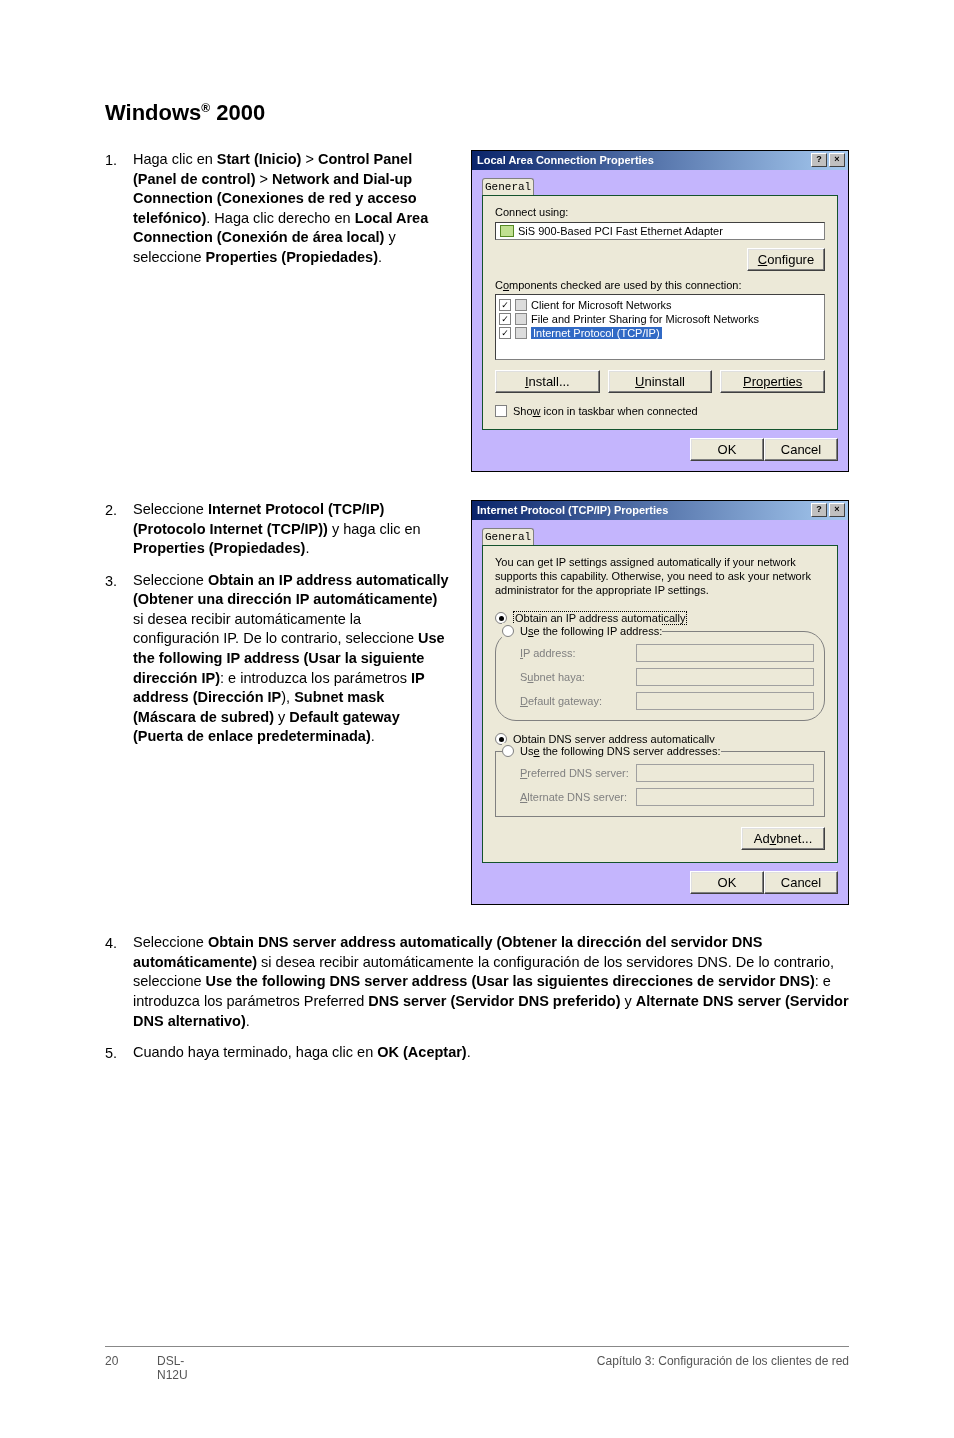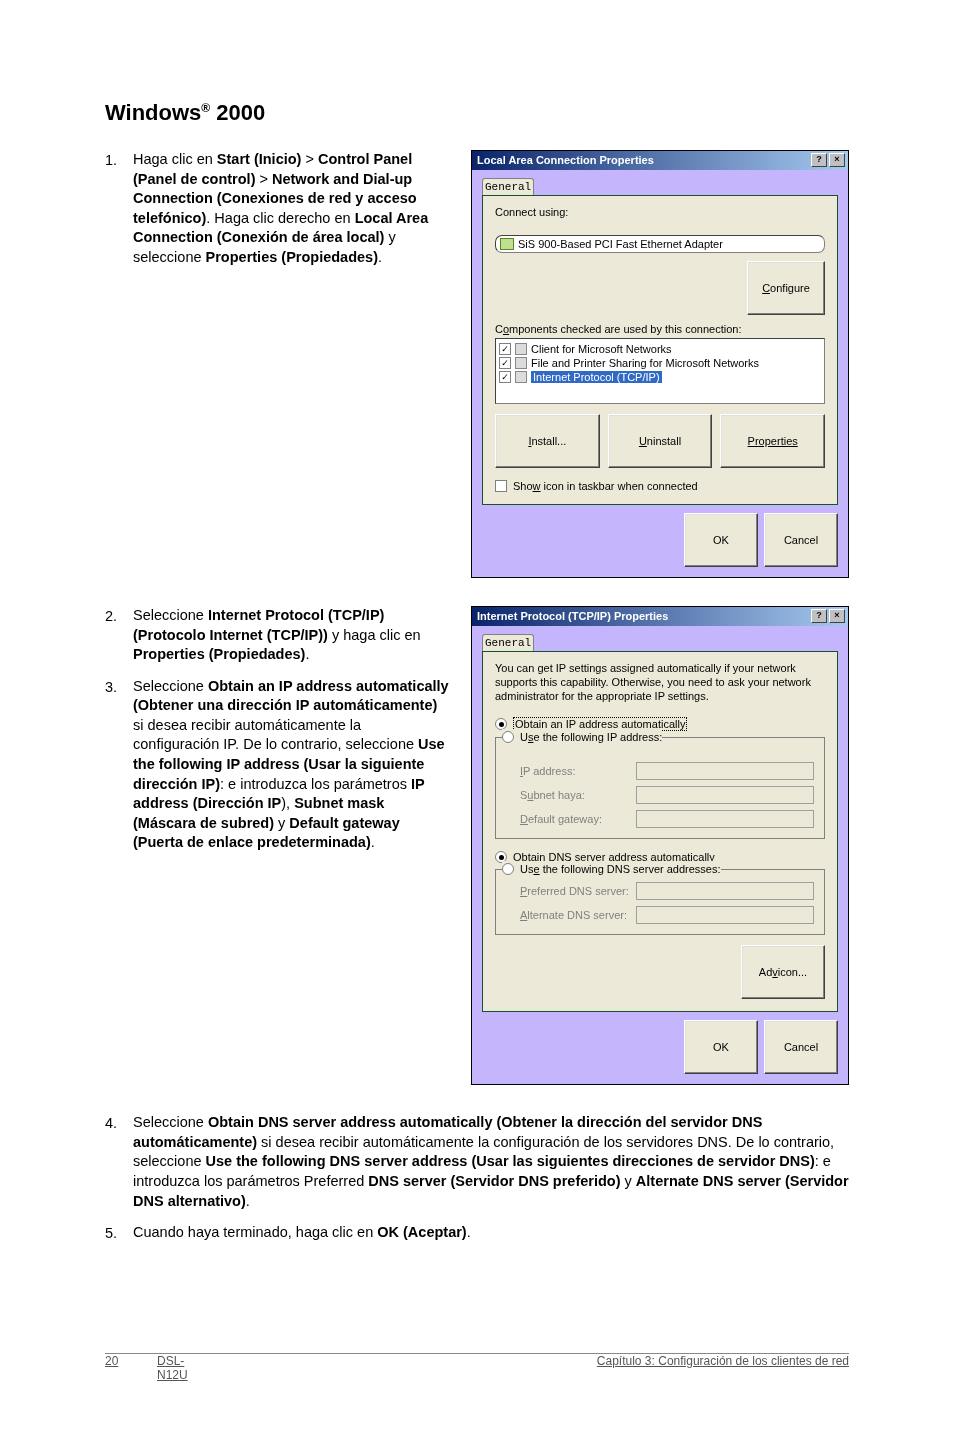--- a/index.html
+++ b/index.html
@@ -16,37 +16,37 @@
   .col-dlg { width: 378px; flex-shrink: 0; }
   .dialog { border: 1px solid #000; background: #c4b5fd; font-family: Tahoma, Arial, sans-serif; font-size: 11px; }
   .titlebar { background: linear-gradient(to right, #0a246a, #a6caf0); color: #fff; padding: 2px 3px 3px 5px; font-weight: bold; display: flex; align-items: center; font-size: 11px; }
   .titlebar .spacer { flex: 1; }
   .titlebar .tbtn { width: 16px; height: 14px; background: #c0c0c0; border: 1px solid #fff; border-right-color: #404040; border-bottom-color: #404040; color: #000; font-size: 9px; text-align: center; line-height: 11px; margin-left: 2px; font-weight: bold; }
   .dlg-body { padding: 8px 10px 10px 10px; }
   .tab { display: inline-block; background: #ece9d8; border: 1px solid #808080; border-bottom: none; border-top-left-radius: 3px; border-top-right-radius: 3px; padding: 2px 2px; font-size: 11px; position: relative; top: 0; font-family: Liberation Mono, monospace; }
   .tab-panel { border: 1px solid #14532d; background: #ece9d8; padding: 10px 12px 12px 12px; }
   .fieldset { border: 1px solid #808080; padding: 10px; margin-top: 10px; position: relative; }
   .fieldset .legend { position: absolute; top: -8px; left: 8px; background: #ece9d8; font-size: 11px; padding: 0 3px; }
-  .winbtn { display: inline-block; background: #ece9d8; border: 1px solid #000; border-top-color: #fff; border-left-color: #fff; border-right-color: #404040; border-bottom-color: #404040; box-shadow: inset -1px -1px 0 #808080, inset 1px 1px 0 #dfdfdf; padding: 20px 0; font-size: 11px; text-align: center; font-family: Tahoma, Arial, sans-serif; }
+  .winbtn { display: inline-block; background: #ece9d8; border: 1px solid #000; border-top-color: #fff; border-left-color: #fff; border-right-color: #404040; border-bottom-color: #404040; box-shadow: inset -1px -1px 0 #808080, inset 1px 1px 0 #dfdfdf; padding: 3px 0; font-size: 13px; text-align: center; font-family: Tahoma, Arial, sans-serif; }
   .listbox { background: #fff; border: 1px solid #808080; border-top-color: #404040; border-left-color: #404040; padding: 3px; height: 66px; }
   .listitem { display: flex; align-items: center; gap: 4px; font-size: 11px; padding: 1px 0; }
   .chk { width: 12px; height: 12px; border: 1px solid #808080; background: #fff; display: inline-flex; align-items: center; justify-content: center; font-size: 9px; line-height: 9px; }
   .sel { background: #316ac5; color: #fff; padding: 0 2px; display: inline-block; }
   .textbox { background: #fff; border: 1px solid #808080; border-top-color: #404040; border-left-color: #404040; padding: 2px 4px; font-size: 11px; }
   .dotted { border: 1px dotted #000; padding: 0 1px; }
   .desc-text { font-size: 11px; line-height: 1.25; }
   .ip-grid { display: grid; grid-template-columns: 130px 1fr; row-gap: 6px; align-items: center; margin-top: 8px; }
   .ip-label { font-size: 11px; color: #808080; padding-left: 14px; }
   .ip-field { height: 18px; background: #ece9d8; border: 1px solid #a0a0a0; }
   .radio { width: 12px; height: 12px; border: 1px solid #808080; border-radius: 50%; background: #fff; display: inline-flex; align-items: center; justify-content: center; }
   .radio .dot { width: 5px; height: 5px; border-radius: 50%; background: #000; }
   .radioline { display: flex; align-items: center; gap: 6px; font-size: 11px; padding: 2px 0; }
-  .btnrow { display: flex; justify-content: flex-end; gap: 6px; margin-top: 8px; }
+  .btnrow { display: flex; justify-content: flex-end; margin-top: 8px; }
   .underline { text-decoration: underline; }
-  .footer { position: absolute; bottom: 56px; left: 105px; right: 105px; border-top: 1px solid #888; display: flex; font-size: 12px; color: #555; text-decoration: underline; }
+  .footer { position: absolute; bottom: 56px; left: 105px; right: 105px; border-top: 1px solid #888; padding-top: 7px; display: flex; font-size: 12px; color: #555; }
   .footer .pg { width: 40px; font-weight: normal; }
   .footer .mdl { flex: 0; padding-left: 12px; }
   .footer .chap { flex: 1; text-align: right; }
   .icon-net { width: 14px; height: 12px; display: inline-block; background: #c0e090; border: 1px solid #558822; }
   .icon-comp { width: 12px; height: 12px; display: inline-block; background: #dcdcdc; border: 1px solid #888; }
 </style>
 </head>
 <body>
 
 <div class="page">
@@ -69,21 +69,21 @@
         <div class="titlebar">
           <span>Local Area Connection Properties</span>
           <span class="spacer"></span>
           <span class="tbtn">?</span>
           <span class="tbtn">×</span>
         </div>
         <div class="dlg-body">
           <span class="tab">General</span>
           <div class="tab-panel">
             <div style="font-size:11px;">Connect using:</div>
-            <div class="textbox" style="margin-top:17px; display:flex; align-items:center; gap:4px;border-radius:7px;">
+            <div class="textbox" style="margin-top:4px; display:flex; align-items:center; gap:4px;">
               <span class="icon-net"></span>
               <span>SiS 900-Based PCI Fast Ethernet Adapter</span>
             </div>
             <div style="text-align:right; margin-top:8px;">
               <span class="winbtn" style="width:78px;"><span class="underline">C</span><span>onfigure</span></span>
             </div>
             <div style="font-size:11px; margin-top:8px;"><span>C</span><span class="underline">o</span><span>mponents checked are used by this connection:</span></div>
             <div class="listbox" style="margin-top:3px;">
               <div class="listitem">
                 <span class="chk">✓</span>
@@ -148,21 +148,21 @@
           <span class="tab">General</span>
           <div class="tab-panel">
             <div class="desc-text">You can get IP settings assigned automatically if your network supports this capability. Otherwise, you need to ask your network administrator for the appropriate IP settings.</div>
             <div style="margin-top:12px;">
               <div class="radioline">
                 <span class="radio">
                     <span class="dot"></span>
                   </span>
                 <span class="dotted"><span class="underline">O</span><span>btain an IP address automatically</span></span>
               </div>
-              <div class="fieldset" style="margin-top:4px; padding-top:16px;">
+              <div class="fieldset" style="margin-top:4px; padding-top:4px;border-radius:21px;">
                 <div class="radioline" style="position:absolute; top:-9px; left:6px; background:#ece9d8;">
                   <span class="radio"></span>
                   <span><span>U</span><span class="underline">s</span><span>e the following IP address:</span></span>
                 </div>
                 <div class="ip-grid">
                   <span class="ip-label"><span class="underline">I</span><span>P address:</span></span>
                   <span class="ip-field"></span>
                   <span class="ip-label"><span>S</span><span class="underline">u</span><span>bnet haya:</span></span>
                   <span class="ip-field"></span>
                   <span class="ip-label"><span class="underline">D</span><span>efault gateway:</span></span>
@@ -181,21 +181,21 @@
                   <span><span>Us</span><span class="underline">e</span><span> the following DNS server addresses:</span></span>
                 </div>
                 <div class="ip-grid">
                   <span class="ip-label"><span class="underline">P</span><span>referred DNS server:</span></span>
                   <span class="ip-field"></span>
                   <span class="ip-label"><span class="underline">A</span><span>lternate DNS server:</span></span>
                   <span class="ip-field"></span>
                 </div>
               </div>
               <div style="text-align:right; margin-top:10px;">
-                <span class="winbtn" style="width:84px;"><span>Ad</span><span class="underline">v</span><span>icon...</span></span>
+                <span class="winbtn" style="width:84px;"><span>Ad</span><span class="underline">v</span><span>bnet...</span></span>
               </div>
             </div>
           </div>
           <div class="btnrow">
             <span class="winbtn" style="width:74px;">OK</span>
             <span class="winbtn" style="width:74px;">Cancel</span>
           </div>
         </div>
       </div>
     </div>

